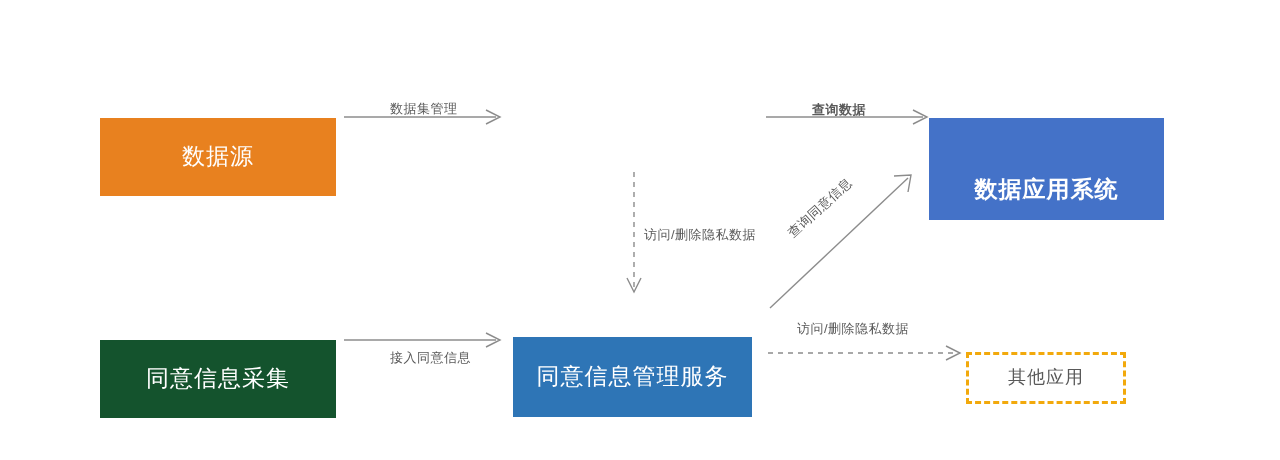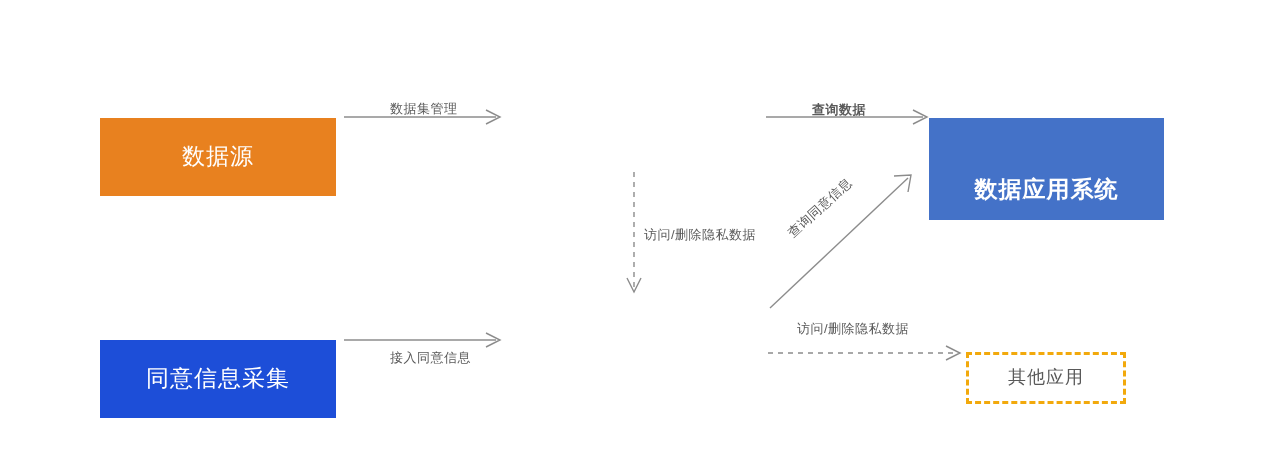--- a/index.html
+++ b/index.html
@@ -51,21 +51,21 @@
     width: 235px; height: 102px;
     background: #4472C8;
     font-size: 23px;
     align-items: flex-end;
     padding-bottom: 16px;
     font-weight: bold;
   }
   #node-consent-collect {
     left: 100px;  top: 306px;
     width: 236px; height: 78px;
-    background: #1d4ed8;
+    background: #14532d;
     font-size: 23px;
   }
   #node-consent-service {
     left: 513px;  top: 303px;
     width: 239px; height: 80px;
     background: #2E75B6;
     font-size: 23px;
   }
   #node-other-app {
     left: 966px;  top: 318px;
@@ -123,20 +123,23 @@
 
 
   <div class="node node-filled" id="node-dataapp">
     <span>数据应用系统</span>
   </div>
 
   <div class="node node-filled" id="node-consent-collect">
     <span>同意信息采集</span>
   </div>
 
+  <div class="node node-filled" id="node-consent-service">
+    <span>同意信息管理服务</span>
+  </div>
 
   <div class="node" id="node-other-app">
     <span>其他应用</span>
   </div>
 
   <div class="edge" id="edge-ingest-data">
     <svg width="160" height="18" viewBox="0 0 160 18">
       <line x1="0" y1="9" x2="152" y2="9" stroke="#8c8c8c" stroke-width="1.4"></line>
       <polyline points="142,2 156,9 142,16" fill="none" stroke="#8c8c8c" stroke-width="1.4"></polyline>
     </svg>

